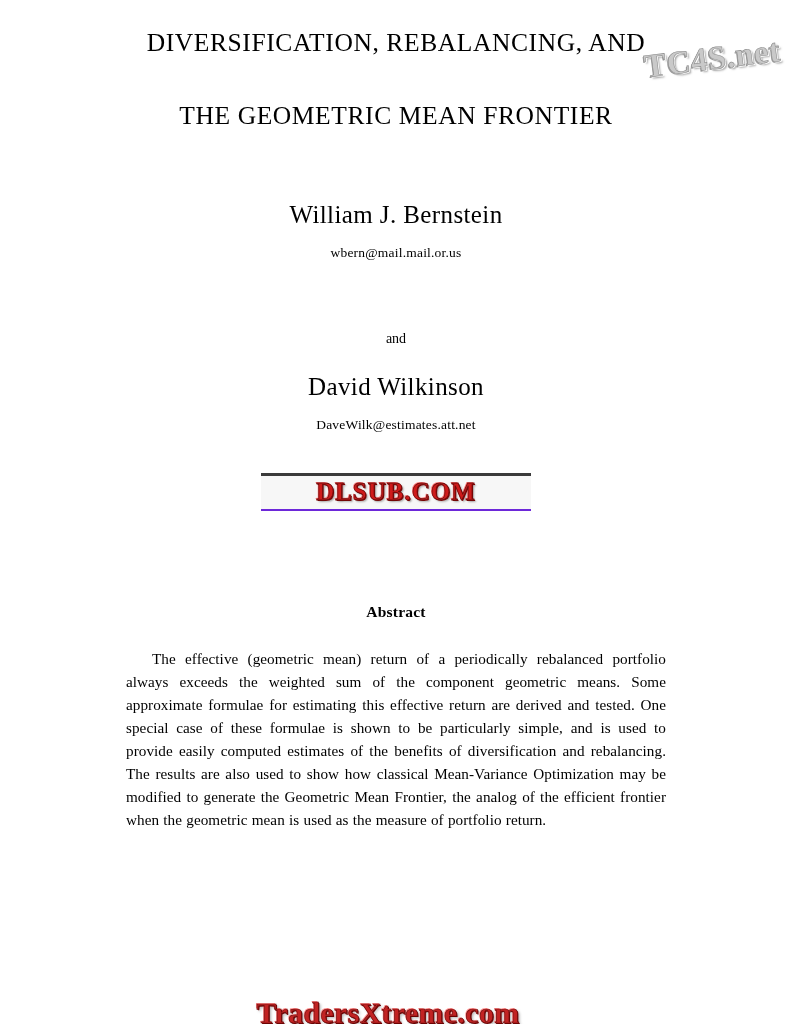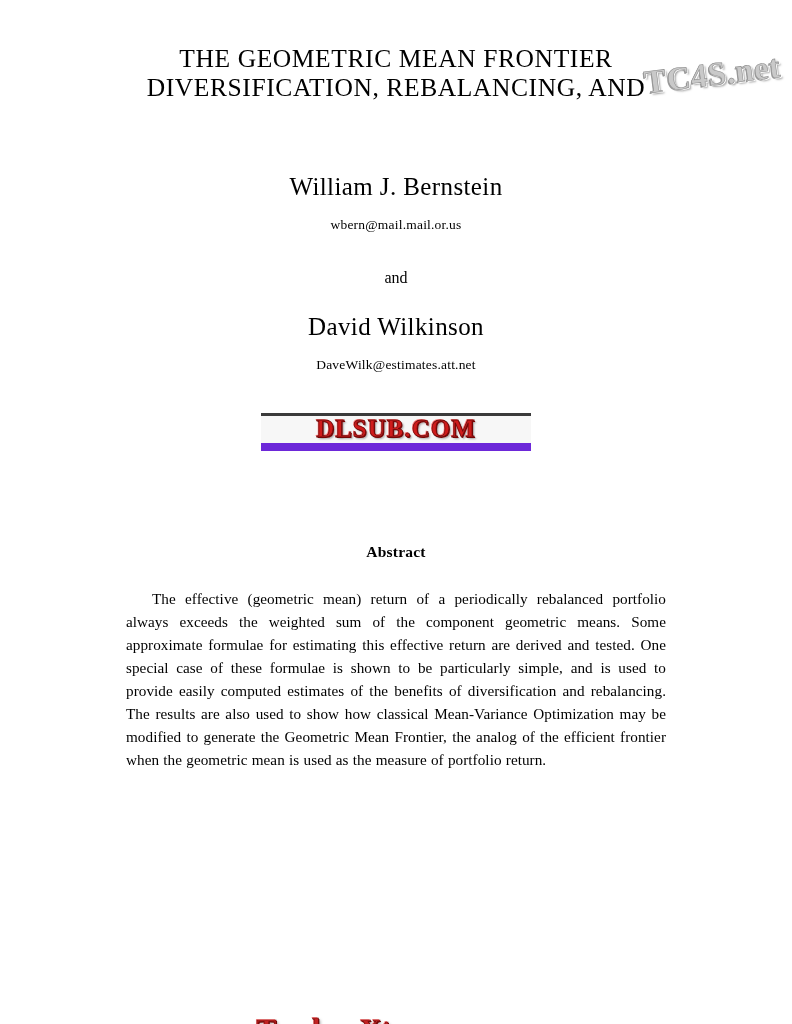--- a/index.html
+++ b/index.html
@@ -50,22 +50,22 @@
   }
   .author-name.first { margin-top: 70px; }
   .author-name.second { margin-top: 26px; }
 
   .author-email {
     font-size: 13.5px;
     margin-top: 16px;
     letter-spacing: 0.2px;
   }
   .and-word {
-    font-size: 16px;
-    margin-top: 36px;
+    font-size: 14px;
+    margin-top: 70px;
   }
 
   
   .wm-tc4s {
     position: absolute;
     top: 4px;
     right: 14px;
     font-family: "Liberation Serif", serif;
     font-weight: bold;
     font-size: 33px;
@@ -79,21 +79,21 @@
     transform-origin: right top;
     -webkit-text-stroke: 0.6px #8f8f8f;
   }
 
   .wm-dlsub {
     margin: 40px auto 0 auto;
     width: 270px;
     height: 38px;
     box-sizing: border-box;
     border-top: 3px solid #3b3b3b;
-    border-bottom: 8px solid #6d28d9;
+    border-bottom: 2px solid #6d28d9;
     background: #f7f7f7;
     display: flex;
     align-items: center;
     justify-content: center;
   }
   .wm-dlsub span {
     font-family: "Liberation Serif", serif;
     font-weight: bold;
     font-size: 25px;
     letter-spacing: 1px;
@@ -144,22 +144,22 @@
   }
 </style>
 </head>
 <body>
 
 <div class="page">
 
   <div class="wm-tc4s">TC4S.net</div>
 
   <div class="title-block">
+    <div class="title-line first">DIVERSIFICATION, REBALANCING, AND</div>
     <div class="title-line second">THE GEOMETRIC MEAN FRONTIER</div>
-    <div class="title-line first">DIVERSIFICATION, REBALANCING, AND</div>
   </div>
 
   <div class="author-block">
     <div class="author-name first">William J. Bernstein</div>
     <div class="author-email">wbern@mail.mail.or.us</div>
 
     <div class="and-word">and</div>
 
     <div class="author-name second">David Wilkinson</div>
     <div class="author-email">DaveWilk@estimates.att.net</div>

